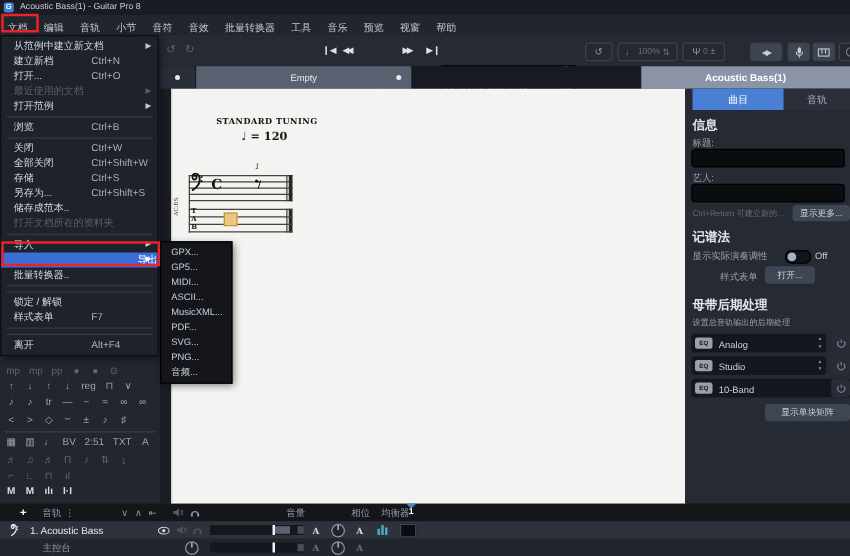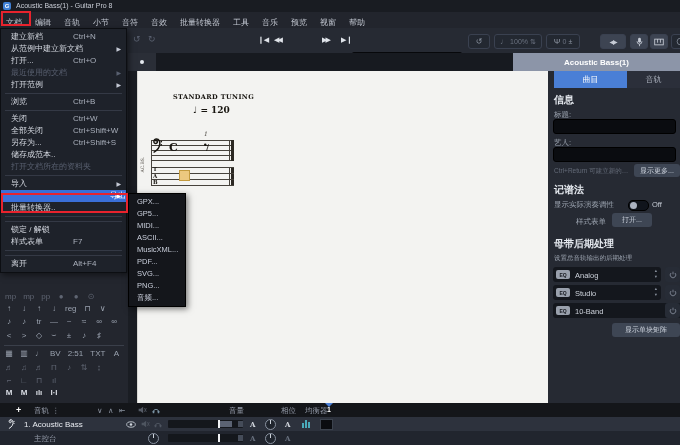--- a/index.html
+++ b/index.html
@@ -267,20 +267,24 @@
         <span>M</span>
         <span>ılı</span>
         <span>I·I</span>
       </div>
 </div>
 
 <div id="tabbar" class="abs">
   <div class="dtab" style="left:0;width:28px;background:#2a2e37;">
     <span class="dot" style="left:12px;"></span>
   </div>
+  <div class="dtab" style="left:29px;width:172px;">
+    <span>Empty</span>
+    <span class="dot" style="right:8px;"></span>
+  </div>
   <div id="activetab">
     <span>Acoustic Bass(1)</span>
   </div>
 </div>
 
 <div id="page" class="abs">
   <div class="scoretext" style="left:35px;top:22px;font-size:6.5px;font-weight:bold;letter-spacing:.4px;">STANDARD TUNING</div>
   <div class="scoretext" style="left:55px;top:34px;font-size:9px;font-weight:bold;">♩ = 120</div>
   <div class="scoretext" style="left:66px;top:59px;font-size:6px;font-style:italic;color:#44403a;">1</div>
 
@@ -459,30 +463,31 @@
         <span class="nub"></span>
       </div>
   <span class="autoA" style="left:250px;top:3px;color:#6a7280;">A</span>
   <div class="knob" style="left:265px;top:1.5px;">
         <i></i>
       </div>
   <span class="autoA" style="left:285px;top:3px;color:#6a7280;">A</span>
 </div>
 
 <div id="filemenu" class="abs">
+  <div class="mi"><span>从范例中建立新文档</span><span class="arr">▶</span></div>
   <div class="mi"><span>建立新档</span><span class="sc">Ctrl+N</span></div>
-  <div class="mi"><span>从范例中建立新文档</span><span class="arr">▶</span></div>
   <div class="mi"><span>打开...</span><span class="sc">Ctrl+O</span></div>
   <div class="mi dis"><span>最近使用的文档</span><span class="arr">▶</span></div>
   <div class="mi"><span>打开范例</span><span class="arr">▶</span></div>
   <div class="msep"></div>
   <div class="mi"><span>浏览</span><span class="sc">Ctrl+B</span></div>
   <div class="msep"></div>
   <div class="mi"><span>关闭</span><span class="sc">Ctrl+W</span></div>
   <div class="mi"><span>全部关闭</span><span class="sc">Ctrl+Shift+W</span></div>
+  <div class="mi"><span>存储</span><span class="sc">Ctrl+S</span></div>
   <div class="mi"><span>另存为...</span><span class="sc">Ctrl+Shift+S</span></div>
   <div class="mi"><span>储存成范本..</span></div>
   <div class="mi dis"><span>打开文档所在的资料夹</span></div>
   <div class="msep"></div>
   <div class="mi"><span>导入</span><span class="arr">▶</span></div>
   <div class="mi hl"><span>导出</span><span class="arr">▶</span></div>
   <div class="mi"><span>批量转换器..</span></div>
   <div class="msep"></div>
   <div class="msep"></div>
   <div class="mi"><span>锁定 / 解锁</span></div>

